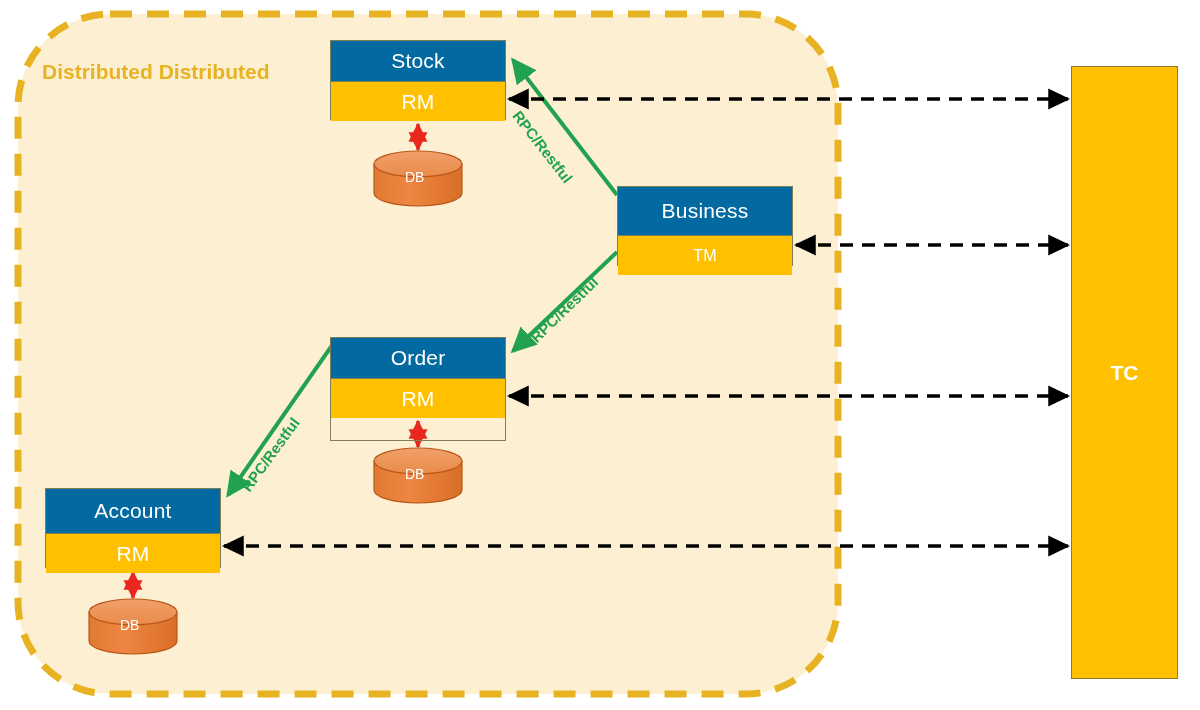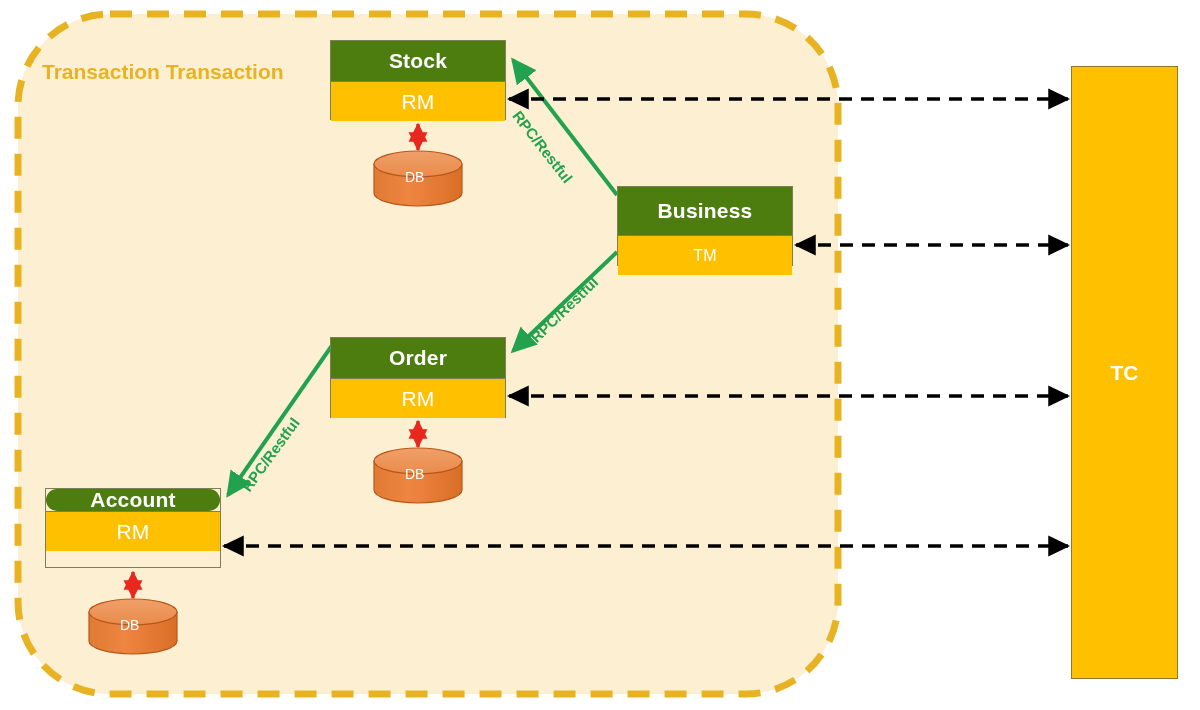--- a/index.html
+++ b/index.html
@@ -23,23 +23,23 @@
     height: 710px;
   }
   .node {
     position: absolute;
     box-sizing: border-box;
     border: 1px solid #7f7f55;
     z-index: 5;
   }
   .node-header {
     box-sizing: border-box;
-    background: #4d7c0f;
+    background: #0369a1;
     color: #ffffff;
-    font-weight: bold;
+    font-weight: normal;
     display: flex;
     align-items: center;
     justify-content: center;
     letter-spacing: 0.2px;
   }
   .node-body {
     box-sizing: border-box;
     background: #FFC000;
     color: #ffffff;
     font-weight: normal;
@@ -150,39 +150,39 @@
     <g>
       <path d="M374,461 L374,490 A44,13 0 0 0 462,490 L462,461 Z" fill="url(#db-body-grad)" stroke="#B8561A" stroke-width="1.2"></path>
       <ellipse cx="418" cy="461" rx="44" ry="13" fill="url(#db-top-grad)" stroke="#B8561A" stroke-width="1.2"></ellipse>
     </g>
     <g>
       <path d="M89,612 L89,641 A44,13 0 0 0 177,641 L177,612 Z" fill="url(#db-body-grad)" stroke="#B8561A" stroke-width="1.2"></path>
       <ellipse cx="133" cy="612" rx="44" ry="13" fill="url(#db-top-grad)" stroke="#B8561A" stroke-width="1.2"></ellipse>
     </g>
   </svg>
 
-  <div class="boundary-label" style="left:42px; top:60px;">Transaction Transaction</div>
+  <div class="boundary-label" style="left:42px; top:60px;">Distributed Distributed</div>
 
   <div class="node" style="left:330px; top:40px; width:176px; height:80px;">
     <div class="node-header" style="height:40px; font-size:21px;">Stock</div>
     <div class="node-body" style="height:40px; font-size:21px;">RM</div>
   </div>
 
   <div class="node" style="left:617px; top:186px; width:176px; height:80px;">
     <div class="node-header" style="height:48px; font-size:21px;">Business</div>
     <div class="node-body" style="height:40px; font-size:16px;">TM</div>
   </div>
 
-  <div class="node" style="left:330px; top:337px; width:176px; height:81px;">
+  <div class="node" style="left:330px; top:337px; width:176px; height:104px;">
     <div class="node-header" style="height:40px; font-size:21px;">Order</div>
     <div class="node-body" style="height:40px; font-size:21px;">RM</div>
   </div>
 
   <div class="node" style="left:45px; top:488px; width:176px; height:80px;">
-    <div class="node-header" style="height:22px; font-size:21px;border-radius:11px;">Account</div>
+    <div class="node-header" style="height:44px; font-size:21px;">Account</div>
     <div class="node-body" style="height:40px; font-size:21px;">RM</div>
   </div>
 
   <div class="db-label" style="left:405px; top:169px;">DB</div>
   <div class="db-label" style="left:405px; top:466px;">DB</div>
   <div class="db-label" style="left:120px; top:617px;">DB</div>
 
   <div class="rpc-label" style="left:516px; top:104px; transform: rotate(52deg);">RPC/Restful</div>
   <div class="rpc-label" style="left:533px; top:331px; transform: rotate(-44deg);">RPC/Restful</div>
   <div class="rpc-label" style="left:245px; top:481px; transform: rotate(-54deg);">RPC/Restful</div>

